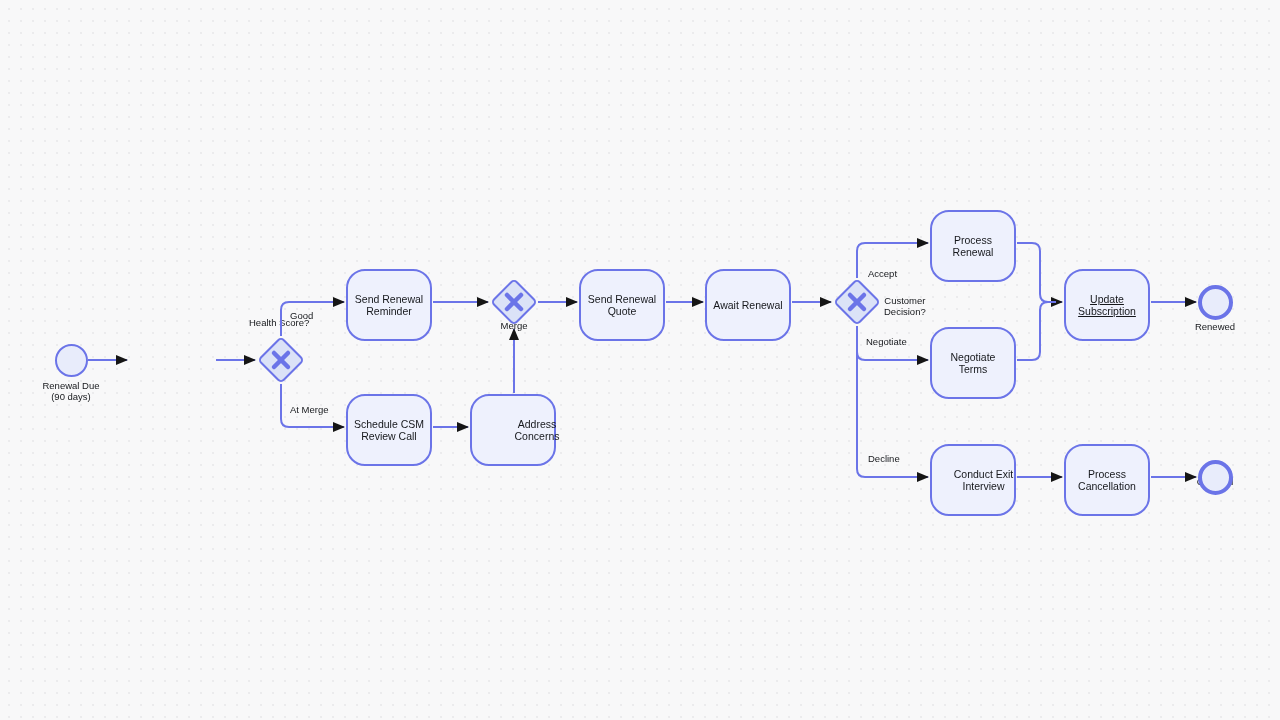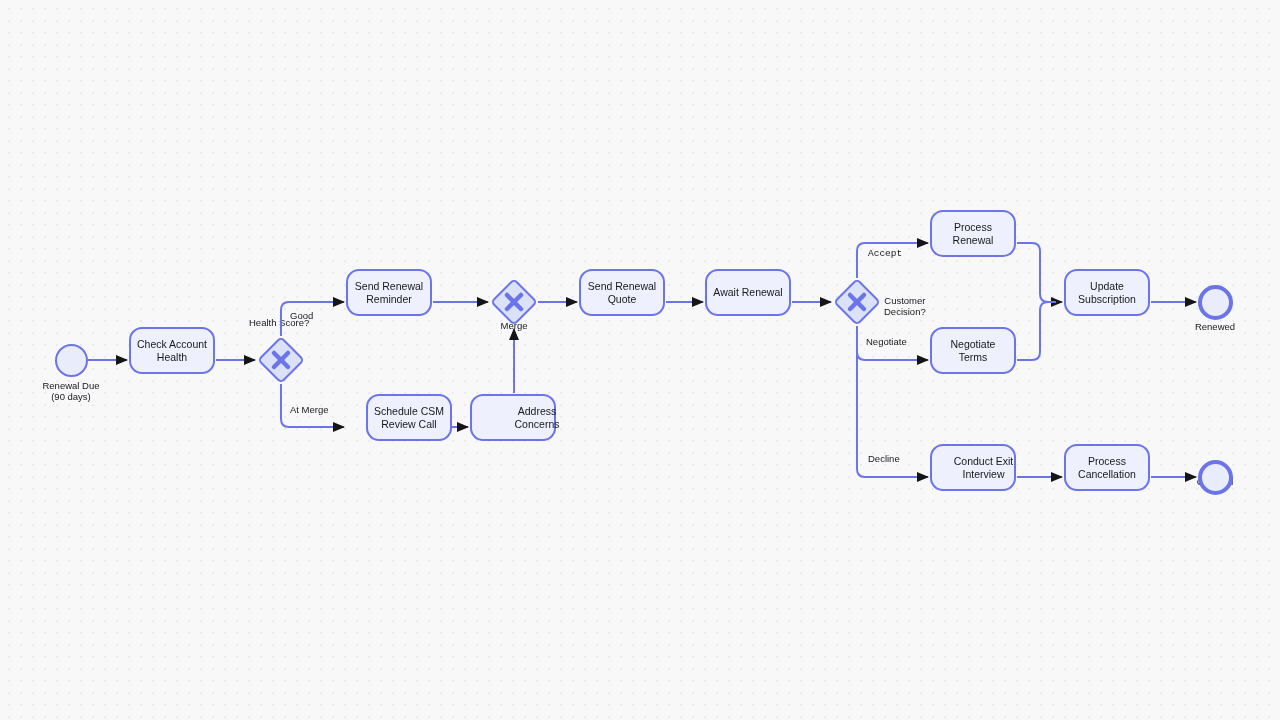--- a/index.html
+++ b/index.html
@@ -22,24 +22,24 @@
     left: 0; top: 0;
     width: 1280px; height: 720px;
     overflow: visible;
     pointer-events: none;
   }
   svg.edges path { pointer-events: auto; }
 
   
   .task {
     position: absolute;
-    width: 86px; height: 47px;
+    width: 86px; height: 72px;
     background: #eef1fd;
     border: 2px solid #6b74e8;
-    border-radius: 13px;
+    border-radius: 19px;
     display: flex; align-items: center; justify-content: center;
     text-align: center;
     font-size: 10.5px;
     line-height: 12.5px;
     color: #16181c;
     white-space: pre-line;
   }
   .event {
     position: absolute;
     border-radius: 50%;
@@ -83,21 +83,21 @@
 </style>
 </head>
 <body>
 
 <div class="canvas">
 
   <span class="flabel" style="left:249px; top:317px;">Health Score?</span>
   <span class="flabel" style="left:290px; top:310px;">Good</span>
   <span class="flabel" style="left:290px; top:404px;">At Merge</span>
   <span class="flabel center" style="left:489px; top:320px; width:50px;">Merge</span>
-  <span class="flabel" style="left:868px; top:248px;font-family:Liberation Mono, monospace;">Accept</span>
+  <span class="flabel" style="left:868px; top:268px;">Accept</span>
   <span class="flabel" style="left:884px; top:295px;text-align:center;">Customer
 Decision?</span>
   <span class="flabel" style="left:866px; top:336px;">Negotiate</span>
   <span class="flabel" style="left:868px; top:453px;">Decline</span>
   <span class="flabel center" style="left:26px; top:380px; width:90px;">Renewal Due
 (90 days)</span>
   <span class="flabel center" style="left:1180px; top:321px; width:70px;">Renewed</span>
   <span class="flabel center" style="left:1180px; top:476px; width:70px;">Churned</span>
 
   <svg class="edges">
@@ -125,38 +125,36 @@
       <path d="M 1151 302 H 1196" marker-end="url(#arrow)"></path>
       <path d="M 1017 477 H 1062" marker-end="url(#arrow)"></path>
       <path d="M 1151 477 H 1196" marker-end="url(#arrow)"></path>
     </g>
   </svg>
 
   <div class="event start" style="left:55px; top:344px;"></div>
   <div class="event end" style="left:1198px; top:285px;"></div>
   <div class="event end" style="left:1198px; top:460px;"></div>
 
-  <div class="task" style="left:129px; top:327px;">Check Account
-Health</div>
   <div class="task" style="left:346px; top:269px;">Send Renewal
 Reminder</div>
-  <div class="task" style="left:346px; top:394px;margin-left:20px;">Schedule CSM
+  <div class="task" style="left:346px; top:394px;">Schedule CSM
 Review Call</div>
   <div class="task" style="left:470px; top:394px;padding-left:48px;">Address
 Concerns</div>
   <div class="task" style="left:579px; top:269px;">Send Renewal
 Quote</div>
   <div class="task" style="left:705px; top:269px;">Await Renewal</div>
   <div class="task" style="left:930px; top:210px;">Process
 Renewal</div>
   <div class="task" style="left:930px; top:327px;">Negotiate
 Terms</div>
   <div class="task" style="left:930px; top:444px;padding-left:21px;">Conduct Exit
 Interview</div>
-  <div class="task" style="left:1064px; top:269px;">Update
+  <div class="task" style="left:1064px; top:269px;text-decoration:underline;">Update
 Subscription</div>
   <div class="task" style="left:1064px; top:444px;">Process
 Cancellation</div>
 
   <div class="gateway" style="left:257px; top:336px;">
     <div class="diamond"></div>
     <svg class="x-mark" width="24" height="24">
       <line x1="5" y1="5" x2="19" y2="19" stroke="#6b74e8" stroke-width="4.5" stroke-linecap="round"></line>
       <line x1="19" y1="5" x2="5" y2="19" stroke="#6b74e8" stroke-width="4.5" stroke-linecap="round"></line>
     </svg>

